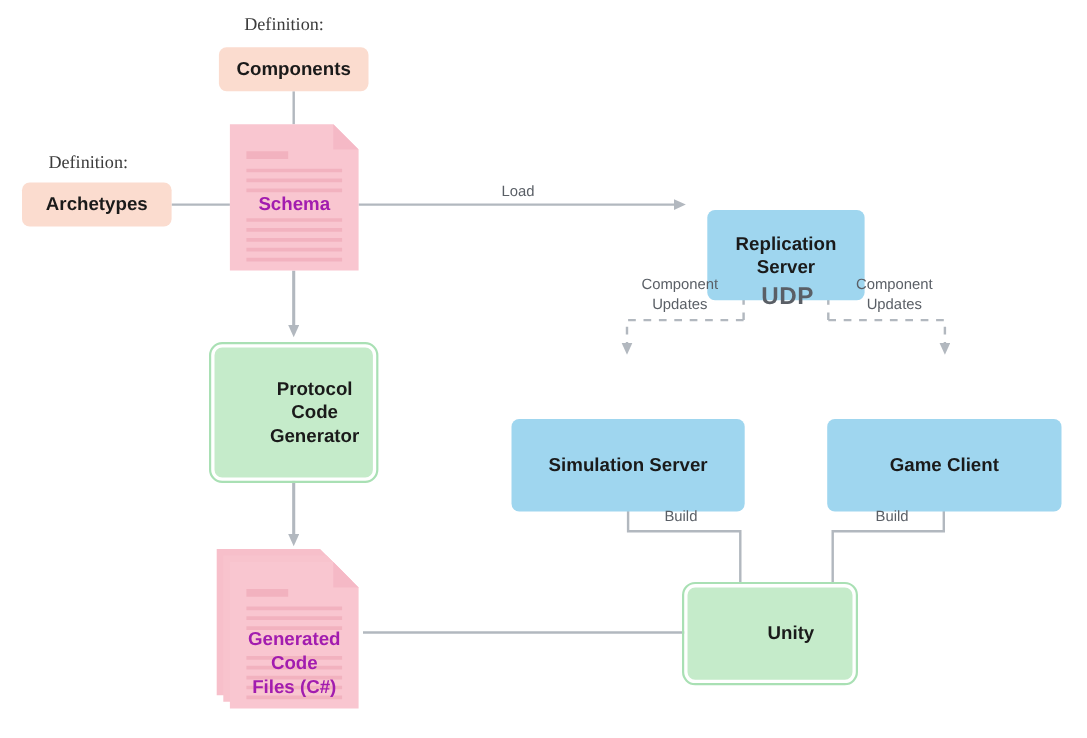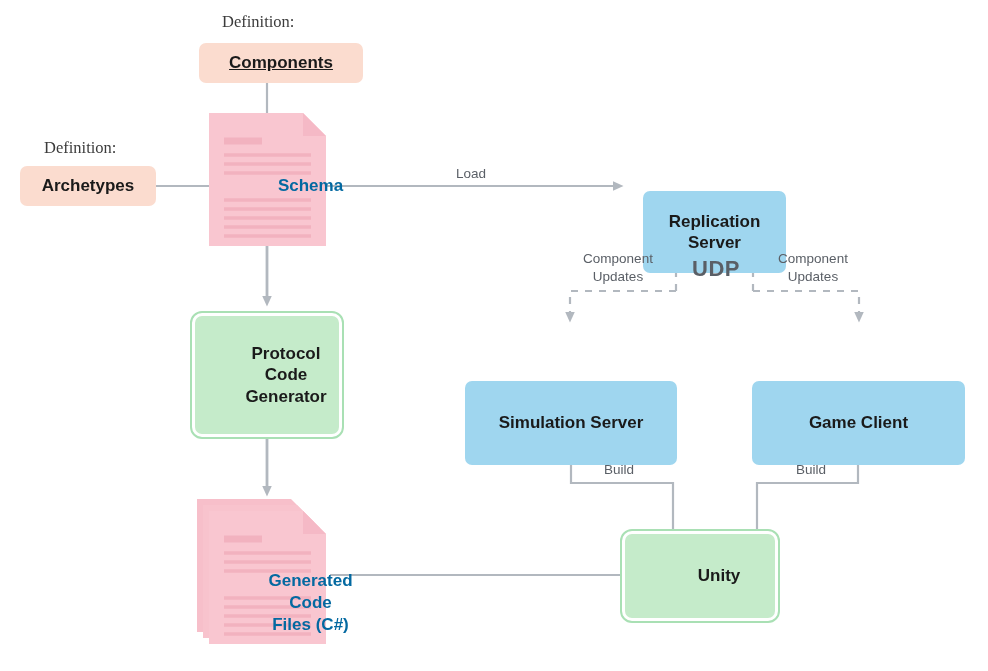--- a/index.html
+++ b/index.html
@@ -101,24 +101,23 @@
   svg.docs  { z-index: 3; }
 
   .doc-label {
     position: absolute;
     display: flex;
     align-items: center;
     justify-content: center;
     text-align: center;
     font-size: 17px;
     font-weight: bold;
-    color: #0369a1;
+    color: #a21caf;
     line-height: 1.3;
     z-index: 5;
-    margin-left: 43px;
   }
 </style>
 </head>
 <body>
 
 <div id="diagram-root">
 
   <svg class="layer edges" viewBox="0 0 988 671">
     <defs>
       <marker id="arrow-solid" markerWidth="12" markerHeight="12" refX="1.5" refY="5" orient="auto" markerUnits="userSpaceOnUse">
@@ -186,21 +185,21 @@
         <line x1="224" y1="625" x2="311" y2="625"></line>
         <line x1="224" y1="634" x2="311" y2="634"></line>
       </g>
     </g>
   </svg>
 
   <div class="caption" style="left:222px; top:12px;">Definition:</div>
 
   <div class="caption" style="left:44px; top:138px;">Definition:</div>
 
-  <div class="node chip" style="left:199px; top:43px; width:164px; height:40px;text-decoration:underline;">Components</div>
+  <div class="node chip" style="left:199px; top:43px; width:136px; height:40px;">Components</div>
 
   <div class="node chip" style="left:20px; top:166px; width:136px; height:40px;">Archetypes</div>
 
   <div class="doc-label" style="left:209px; top:166px; width:117px; height:40px;">Schema</div>
 
   <div class="node green-box" style="left:192px; top:313px; width:150px; height:124px; flex-direction:column;">
     <span>Protocol</span>
     <span>Code</span>
     <span>Generator</span>
   </div>

